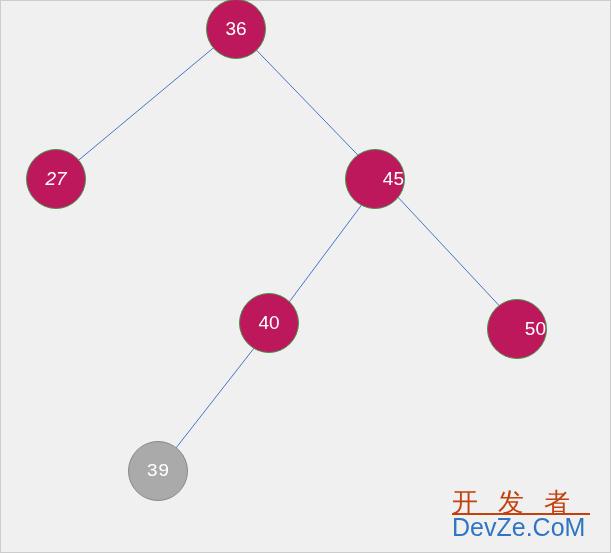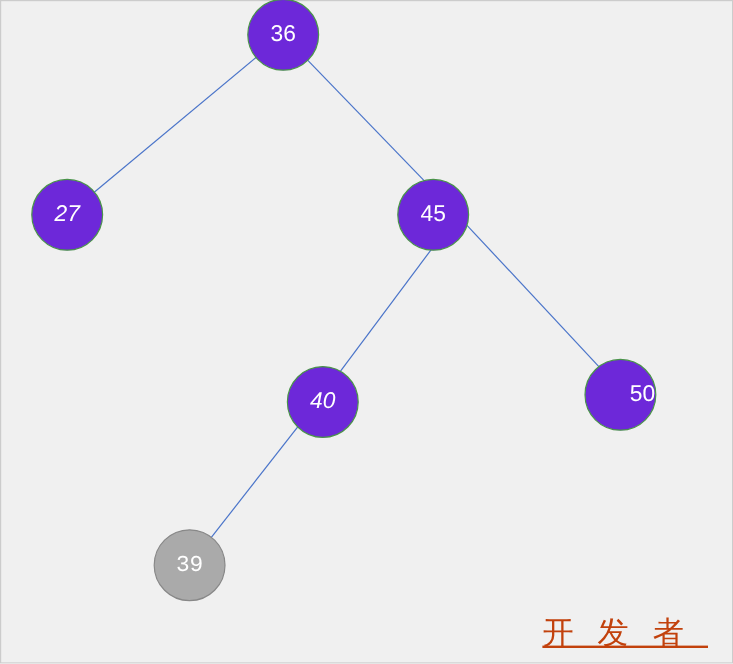--- a/index.html
+++ b/index.html
@@ -33,21 +33,21 @@
     border-radius: 50%;
     display: flex;
     align-items: center;
     justify-content: center;
     color: #fff;
     font-size: 19px;
     border: 1px solid #3b7d32;
     box-sizing: border-box;
   }
   .node.green {
-    background: #6d28d9;
+    background: #be185d;
     border-color: #4a934a;
   }
   .node.gray {
     background: #aaaaaa;
     border-color: #888888;
     font-family: Liberation Mono, monospace;
   }
   .watermark {
     position: absolute;
     right: 20px;
@@ -83,29 +83,30 @@
     <line x1="380" y1="178" x2="520" y2="328" stroke="#4a74c9" stroke-width="1"></line>
     <line x1="268" y1="328" x2="157" y2="470" stroke="#4a74c9" stroke-width="1"></line>
   </svg>
 
   <div class="node green" style="left:205px;top:-2px;">
     <span>36</span>
   </div>
   <div class="node green" style="left:25px;top:148px;font-style:italic;">
     <span>27</span>
   </div>
-  <div class="node green" style="left:330px;top:148px;">
+  <div class="node green" style="left:344px;top:148px;justify-content:flex-end;">
     <span>45</span>
   </div>
-  <div class="node green" style="left:238px;top:304px;font-style:italic;">
+  <div class="node green" style="left:238px;top:292px;">
     <span>40</span>
   </div>
   <div class="node green" style="left:486px;top:298px;justify-content:flex-end;">
     <span>50</span>
   </div>
   <div class="node gray" style="left:127px;top:440px;">
     <span>39</span>
   </div>
 
   <div class="watermark">
     <div class="cn">开发者</div>
+    <div class="en">DevZe.CoM</div>
   </div>
 </div>
 
 </body></html>

